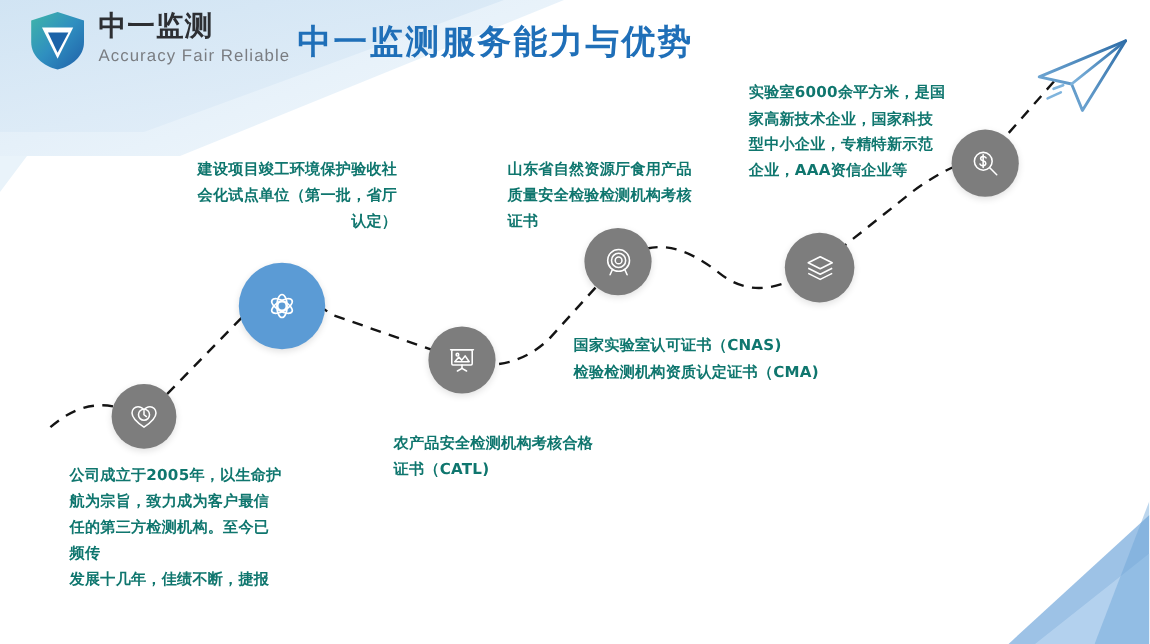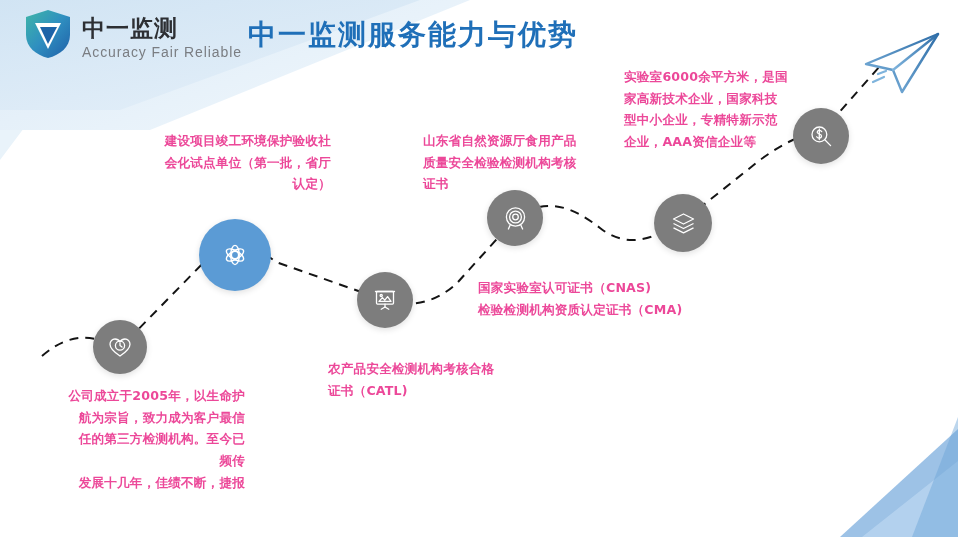--- a/index.html
+++ b/index.html
@@ -84,21 +84,21 @@
     opacity: .45;
   }
 
   
   .logo-wrap {
     position: absolute;
     left: 22px;
     top: 8px;
     z-index: 6;
     display: flex;
-    align-items: flex-end;
+    align-items: flex-start;
   }
   .logo-mark { width: 52px; height: 52px; }
   .logo-text-wrap {
     margin-left: 8px;
     padding-top: 2px;
   }
   .logo-cn {
     font-size: 23px;
     font-weight: bold;
     color: #2d2f33;
@@ -148,21 +148,21 @@
     z-index: 4;
     box-shadow: 0 2px 6px rgba(0,0,0,.12);
   }
   .node.accent { background: #5b9bd5; }
   .node svg { display: block; }
 
   
   .tbox {
     position: absolute;
     z-index: 5;
-    color: #ec4899;
+    color: #0f766e;
     font-size: 12.6px;
     font-weight: bold;
     line-height: 1.72;
     font-family: "DejaVu Sans", sans-serif;
     letter-spacing: .2px;
   }
 
   
   .plane {
     position: absolute;
@@ -311,21 +311,21 @@
         <g fill="none" stroke="#ffffff" stroke-width="1.3" stroke-linecap="round" stroke-linejoin="round">
           <circle cx="11.4" cy="11.4" r="7.4"></circle>
           <path d="M16.8 16.8 L22.6 22.6"></path>
           <path d="M13.7 8.6 C13.1 7.7, 12.2 7.3, 11.2 7.4 C10 7.5, 9.2 8.2, 9.2 9.2 C9.2 11.4, 13.5 10.6, 13.5 13 C13.5 14.1, 12.6 14.9, 11.3 15 C10.2 15.1, 9.2 14.6, 8.7 13.7"></path>
           <path d="M11.3 6 V16.6"></path>
         </g>
       </svg>
     </span>
   </div>
 
-  <div class="tbox" style="left:45px; top:385px; width:200px;text-align:right;">
+  <div class="tbox" style="left:58px; top:385px; width:200px;">
     <div>公司成立于2005年，以生命护</div>
     <div>航为宗旨，致力成为客户最信</div>
     <div>任的第三方检测机构。至今已</div>
     <div>频传</div>
     <div>发展十几年，佳绩不断，捷报</div>
   </div>
 
   <div class="tbox" style="left:131px; top:130px; width:200px;text-align:right;">
     <div>建设项目竣工环境保护验收社</div>
     <div>会化试点单位（第一批，省厅</div>

